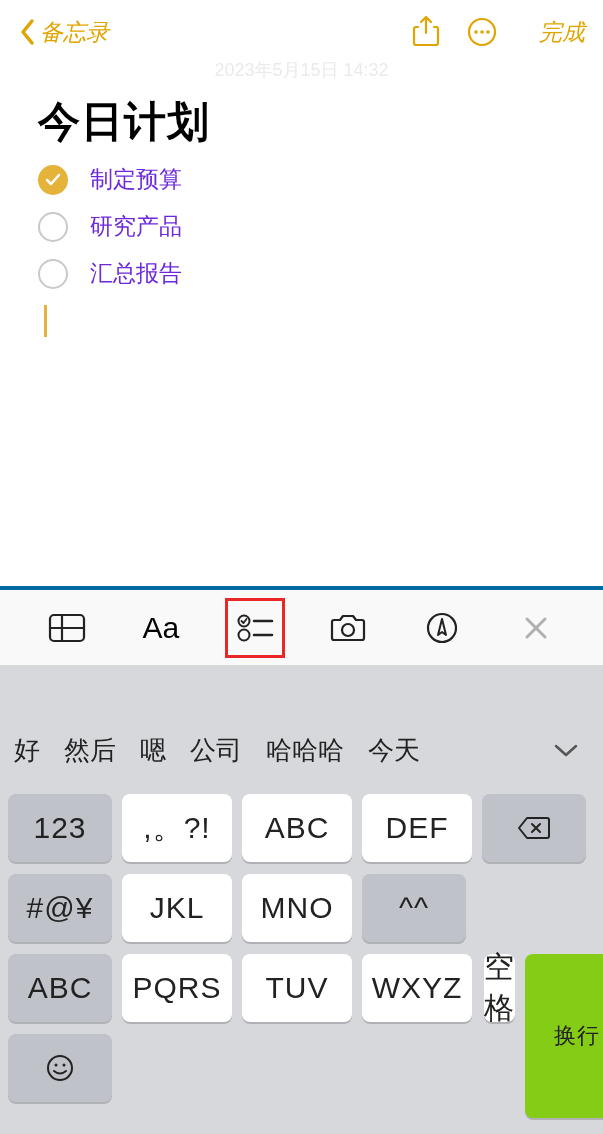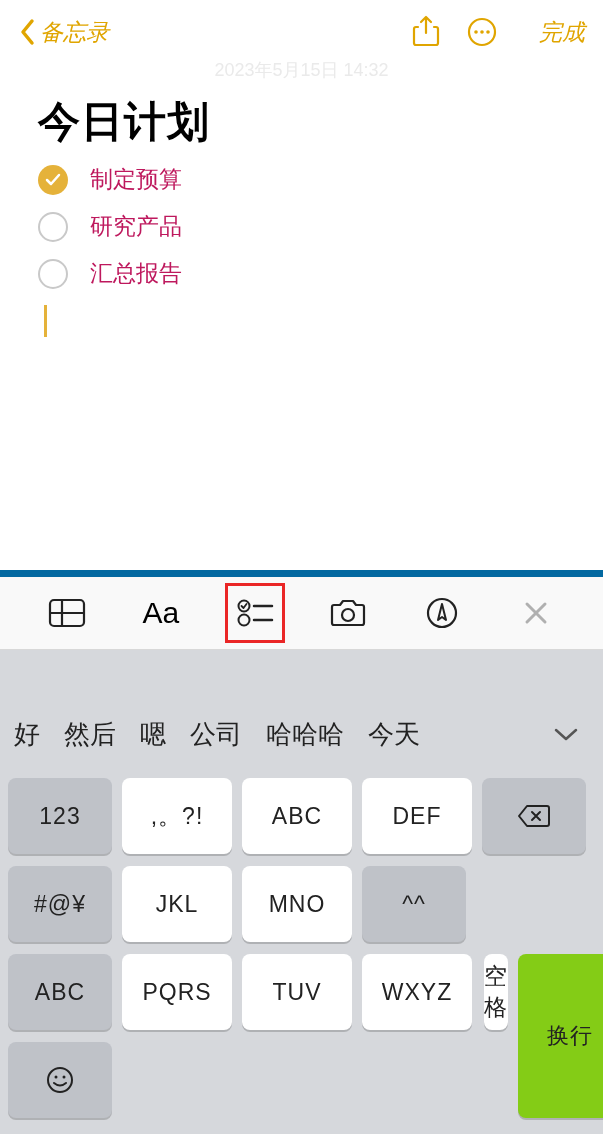--- a/index.html
+++ b/index.html
@@ -17,45 +17,45 @@
     
     .timestamp-row { text-align: center; color: #eaeaea; font-size: 18px; margin-top: -6px; }
 
     
     .note { padding: 12px 38px 0 38px; flex: 0 0 auto; }
     .title { font-size: 42px; font-weight: 700; margin-bottom: 14px; letter-spacing: 1px; }
     .check-item { display: flex; align-items: center; gap: 22px; margin-bottom: 16px; }
     .circle { width: 30px; height: 30px; border-radius: 50%; display: flex; align-items: center; justify-content: center; flex-shrink: 0; }
     .circle-unchecked { border: 2px solid #c9c9c9; }
     .circle-checked { background: #e5b23a; }
-    .item-text { font-size: 23px; color: #be185d; }
+    .item-text { font-size: 23px; color: #6d28d9; }
     .cursor { width: 3px; height: 32px; background: #e5b23a; margin-left: 6px; margin-top: 6px; }
 
     
     .spacer { flex: 1 1 auto; }
 
     
-    .toolbar { height: 80px; background: #f9f9f9; border-top: 7px solid #0369a1; border-bottom: 1px solid #d8d8d8; display: flex; align-items: center; justify-content: space-around; padding: 0 20px; }
+    .toolbar { height: 80px; background: #f9f9f9; border-top: 4px solid #0369a1; border-bottom: 1px solid #d8d8d8; display: flex; align-items: center; justify-content: space-around; padding: 0 20px; }
     .tool-btn { width: 60px; height: 60px; display: flex; align-items: center; justify-content: center; position: relative; }
     .tool-highlight { border: 3px solid #ea2626; }
     .aa-text { font-size: 30px; font-weight: 400; }
     .close-x { color: #b0b0b0; }
 
     
     .gap { height: 50px; background: #d6d8dc; }
 
     
     .suggestions { height: 68px; background: #d6d8dc; display: flex; align-items: center; padding: 0 14px; gap: 24px; font-size: 26px; color: #222; position: relative; }
     .sug-word { white-space: nowrap; }
     .sug-expand { position: absolute; right: 24px; top: 50%; transform: translateY(-50%); color: #555; }
 
     
     .keyboard { background: #d6d8dc; padding: 10px 8px 16px 8px; }
     .kb-row { display: flex; gap: 10px; margin-bottom: 12px; }
-    .key { background: #fff; border-radius: 8px; height: 76px; display: flex; align-items: center; justify-content: center; font-size: 23px; color: #222; box-shadow: 0 2px 0 rgba(0,0,0,0.18); letter-spacing: 1px; }
+    .key { background: #fff; border-radius: 8px; height: 68px; display: flex; align-items: center; justify-content: center; font-size: 30px; color: #222; box-shadow: 0 2px 0 rgba(0,0,0,0.18); letter-spacing: 1px; }
     .key-func { background: #bfc2c8; }
     .key-enter { background: #84cc16; height: 164px; font-size: 22px; }
     .w-narrow { width: 104px; }
     .w-letter { width: 110px; }
     .w-del { width: 104px; }
     .row4 { display: flex; gap: 10px; }
     .row4-right { display: flex; flex-direction: column; gap: 12px; }
     .row4-left { display: flex; flex-direction: column; gap: 12px; }
     .row4-mid { display: flex; gap: 12px; flex: 1; }
     .row4-mid-top { display: flex; gap: 10px; }

